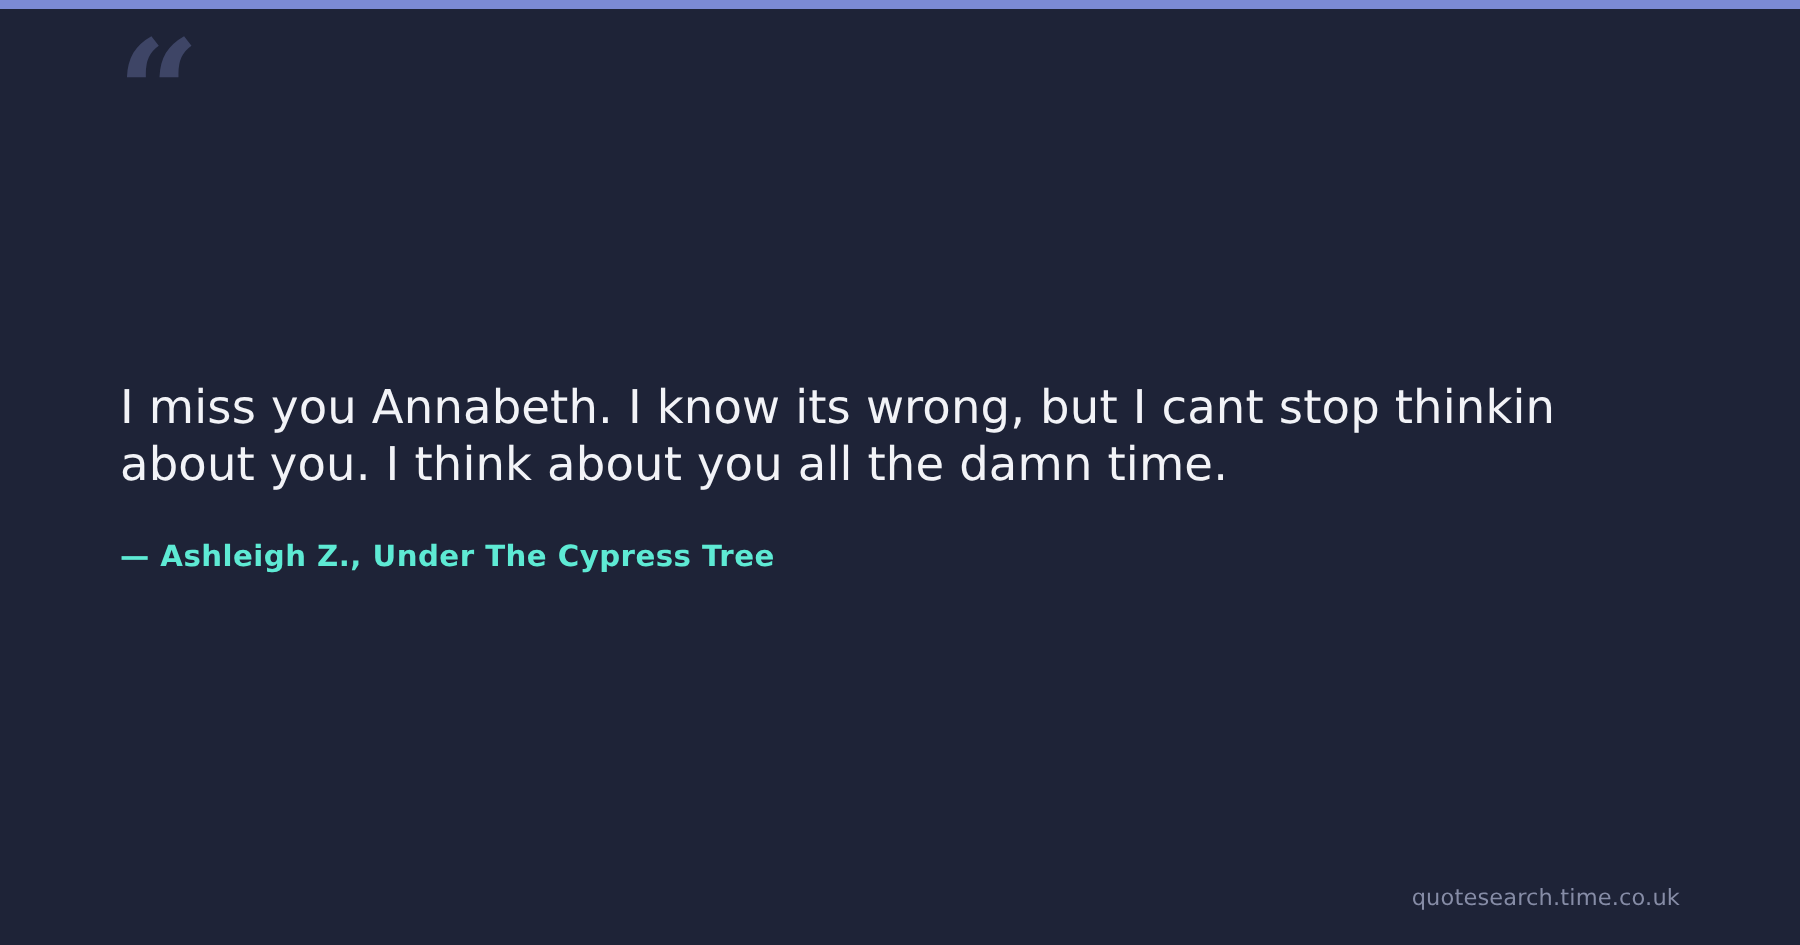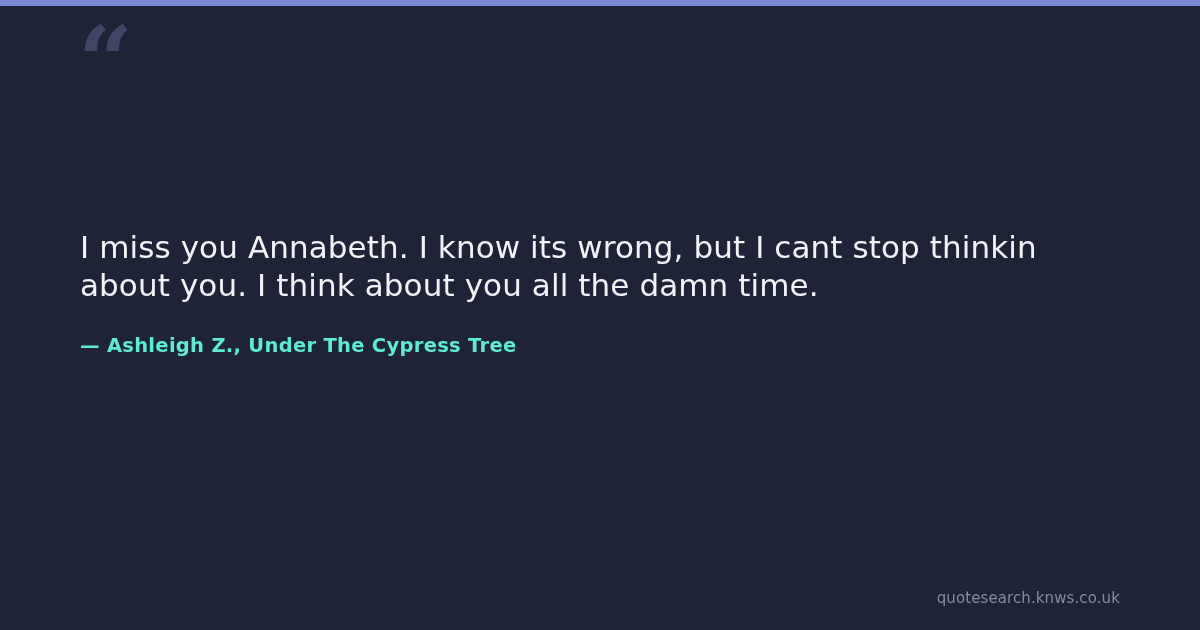--- a/index.html
+++ b/index.html
@@ -42,21 +42,21 @@
     font-weight: 700;
     line-height: 1;
     color: #3e4566;
     letter-spacing: -2px;
     user-select: none;
   }
 
   #quote-body {
     position: absolute;
     left: 80px;
-    top: 228px;
+    top: 253px;
     width: 1040px;
   }
 
   #quote-text {
     margin: 0;
     font-family: "DejaVu Sans", sans-serif;
     font-size: 31px;
     font-weight: 400;
     line-height: 1.23;
     color: #f2f3f7;
@@ -92,15 +92,15 @@
 
   <div id="accent-bar"></div>
 
   <div id="quote-mark">“</div>
 
   <div id="quote-body">
     <p id="quote-text">I miss you Annabeth. I know its wrong, but I cant stop thinkin about you. I think about you all the damn time.</p>
     <p id="attribution">— Ashleigh Z., Under The Cypress Tree</p>
   </div>
 
-  <div id="footer">quotesearch.knws.co.uk</div>
+  <div id="footer">quotesearch.time.co.uk</div>
 
 </div>
 
 </body></html>

